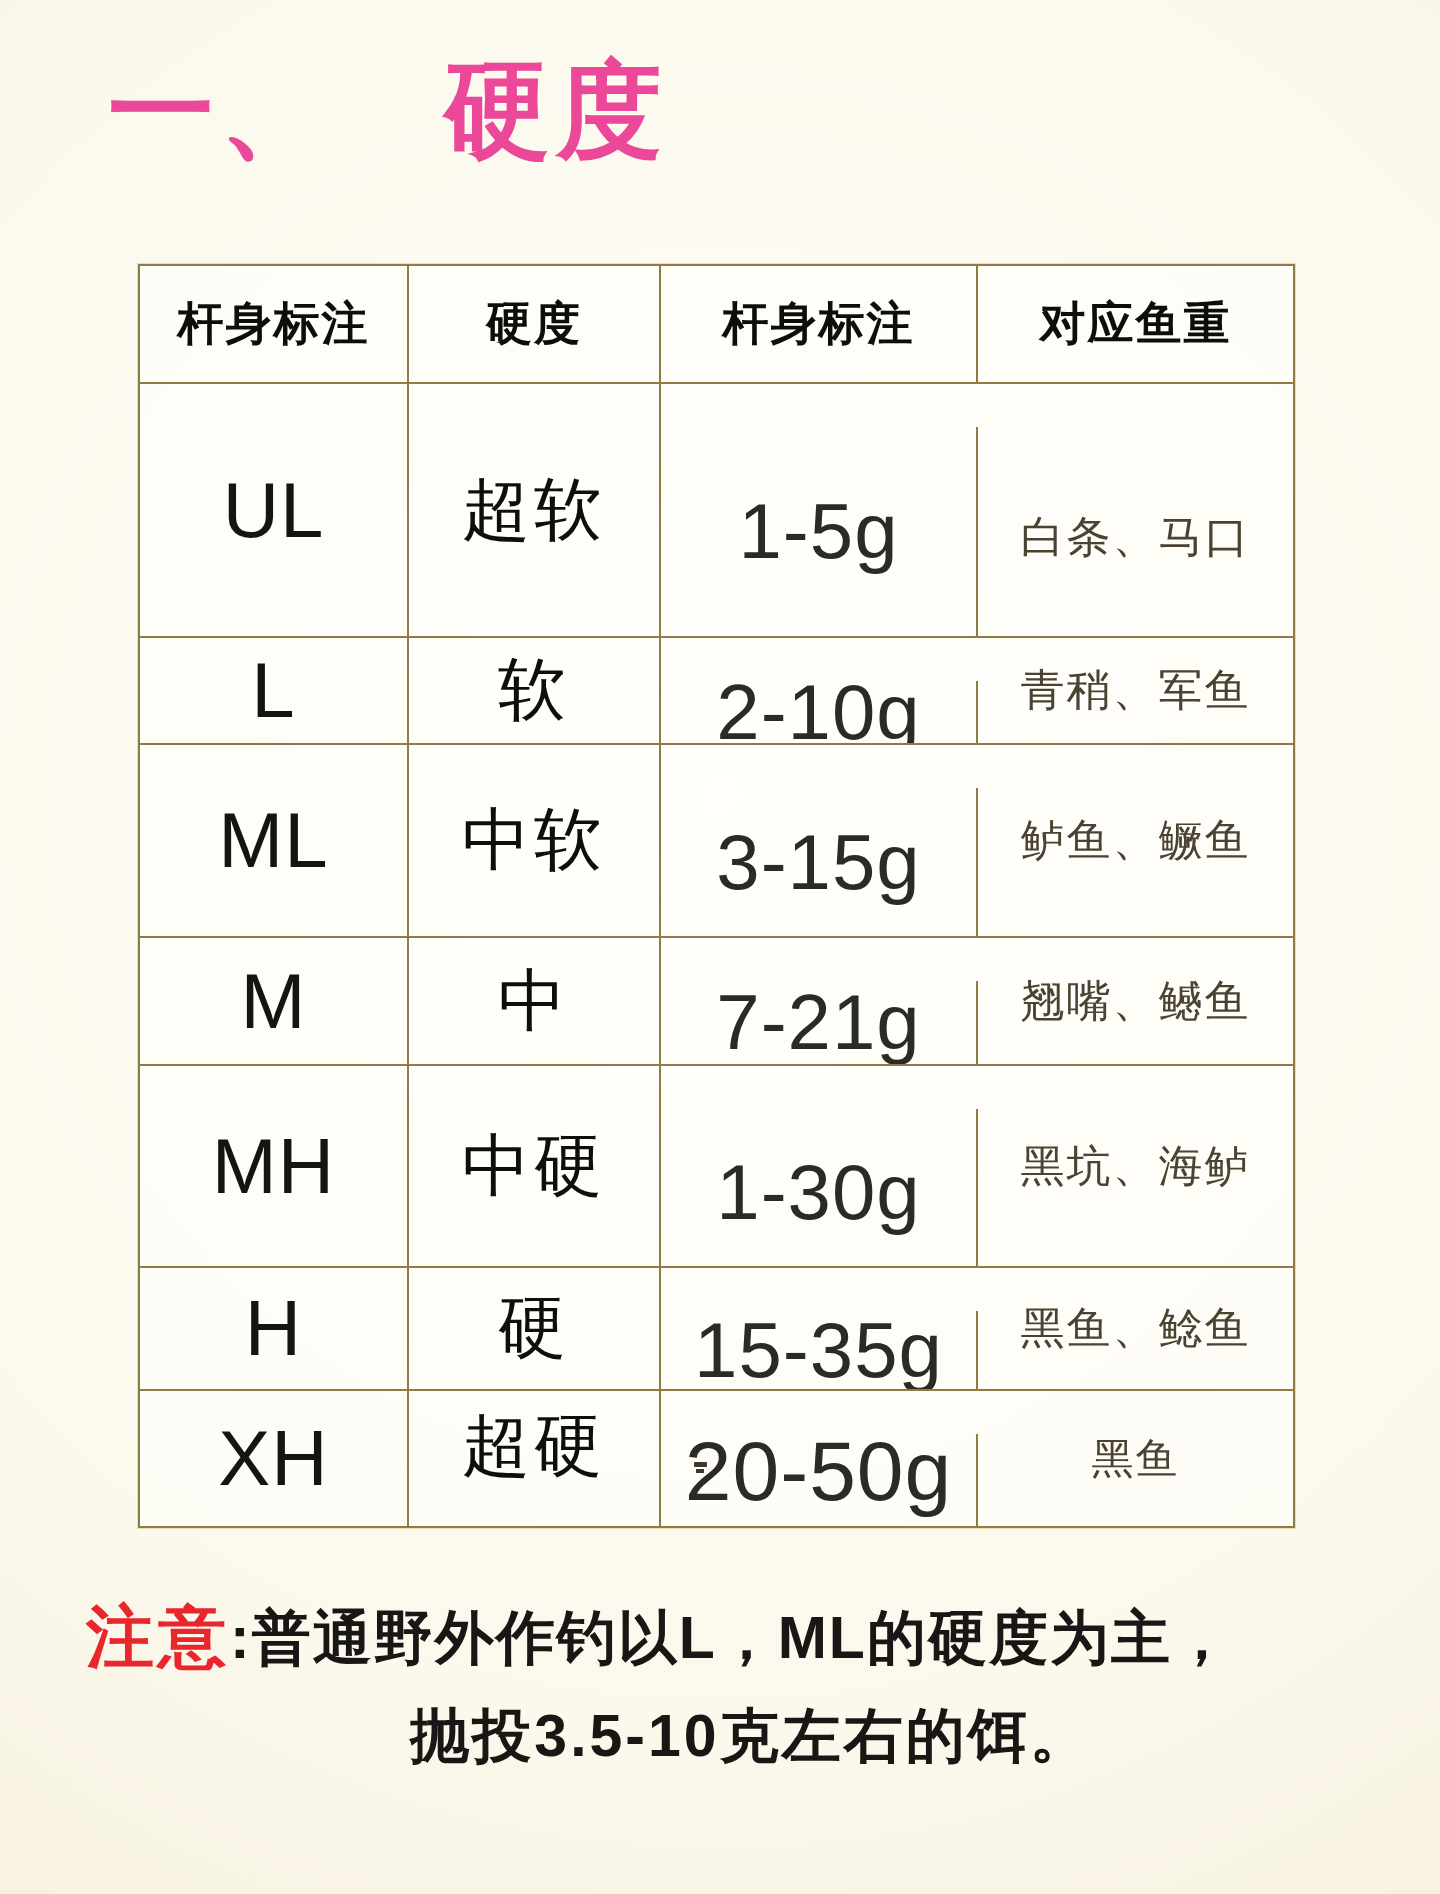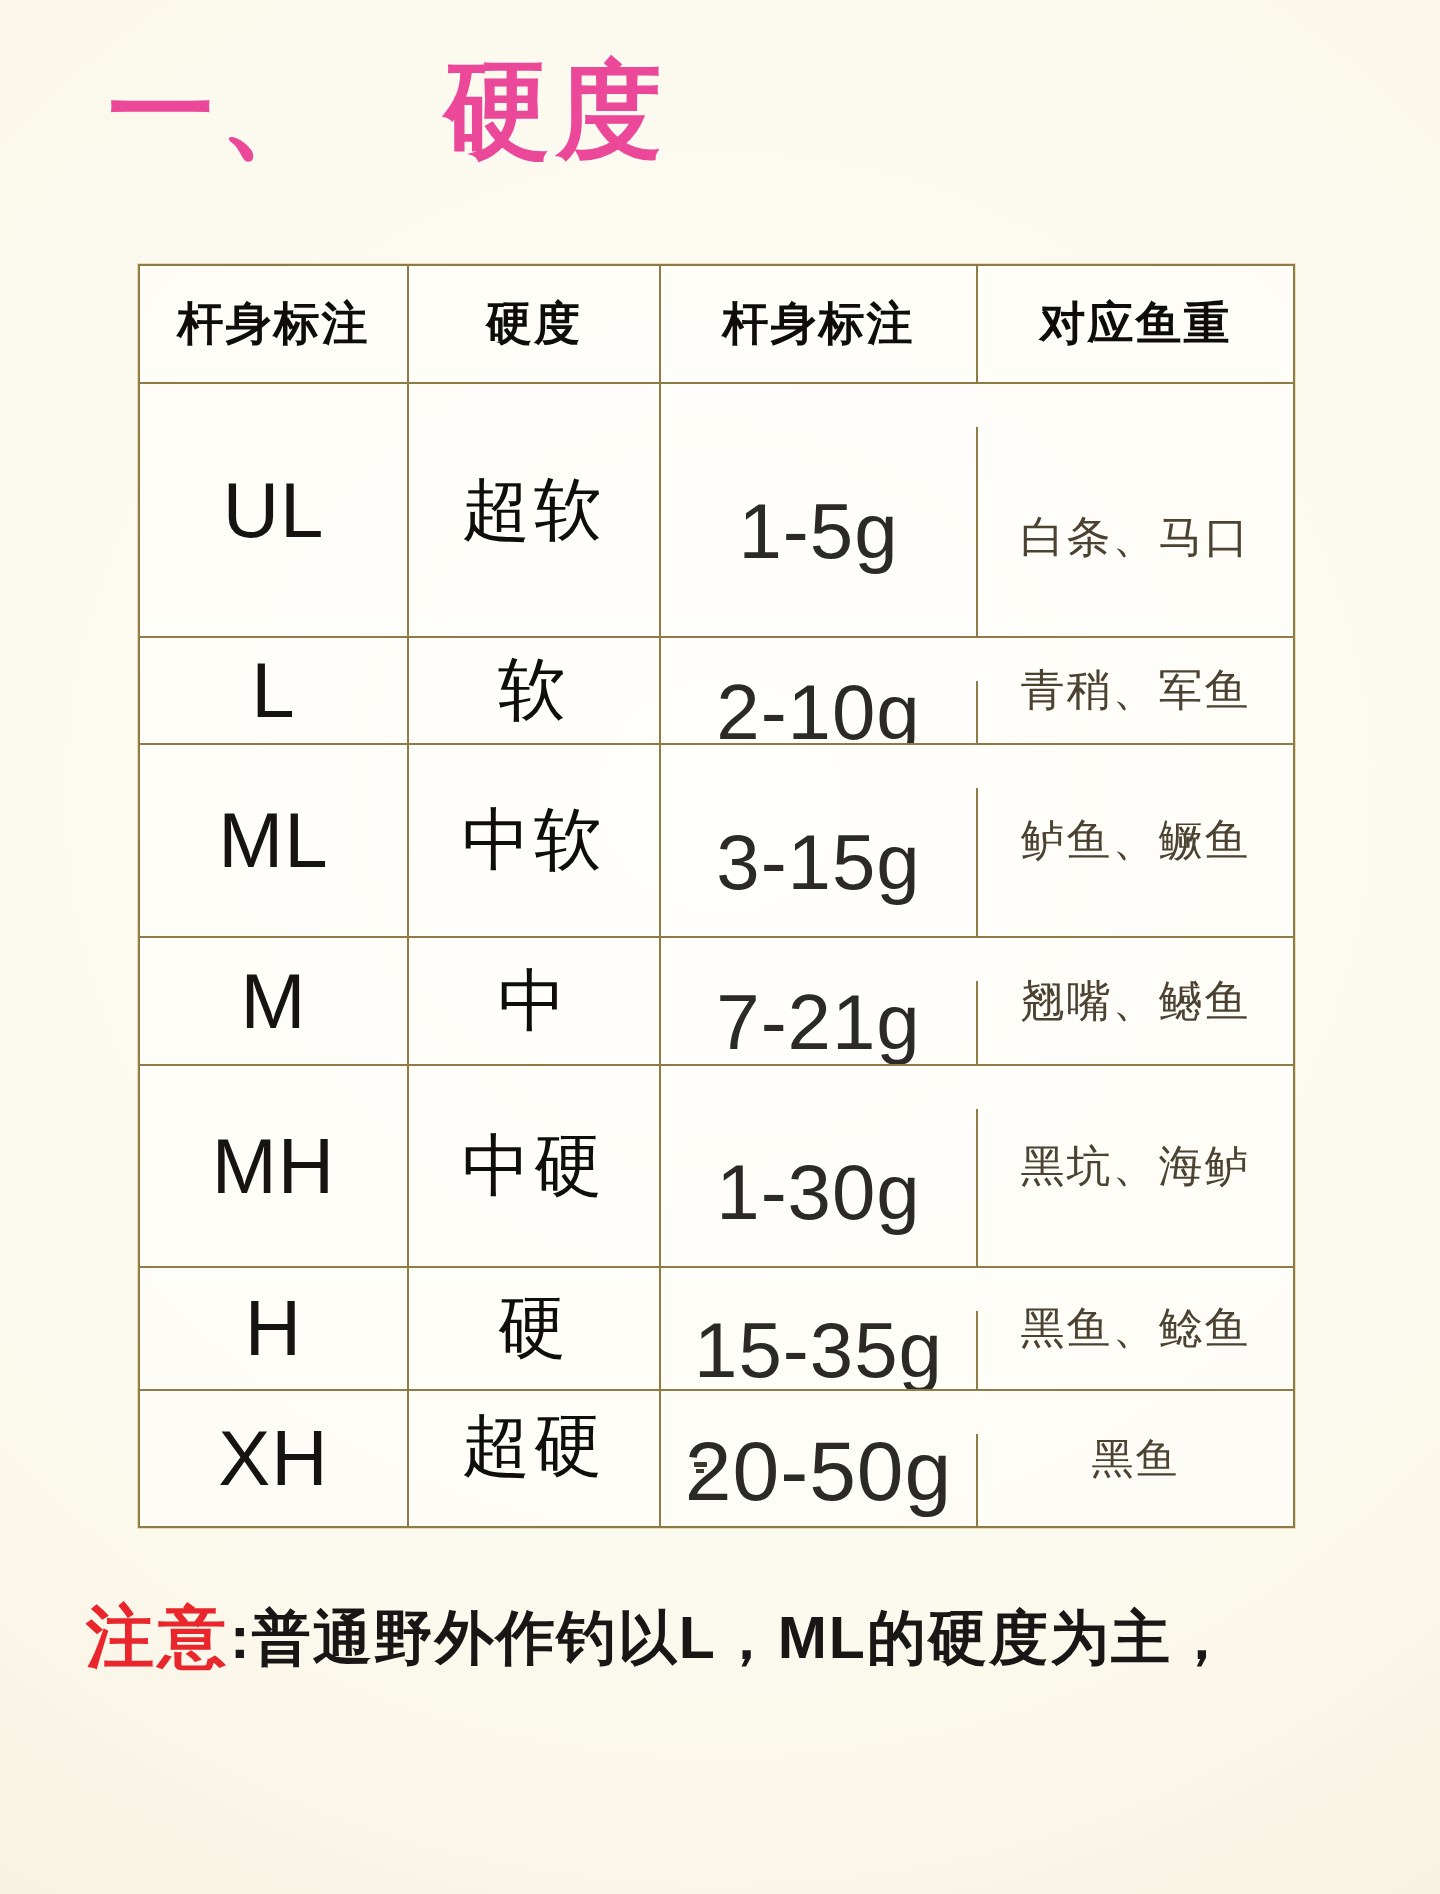--- a/index.html
+++ b/index.html
@@ -160,13 +160,14 @@
     <div class="cell cell-weight">20-50g</div>
     <div class="cell cell-fish">黑鱼</div>
   </div>
 
 </div>
 
 <div class="artifact"></div>
 
 <div class="note">
   <div class="note-line1"><span class="note-label">注意</span><span class="note-colon">:</span><span>普通野外作钓以L，ML的硬度为主，</span></div>
+  <div class="note-line2">抛投3.5-10克左右的饵。</div>
 </div>
 
 </body></html>

